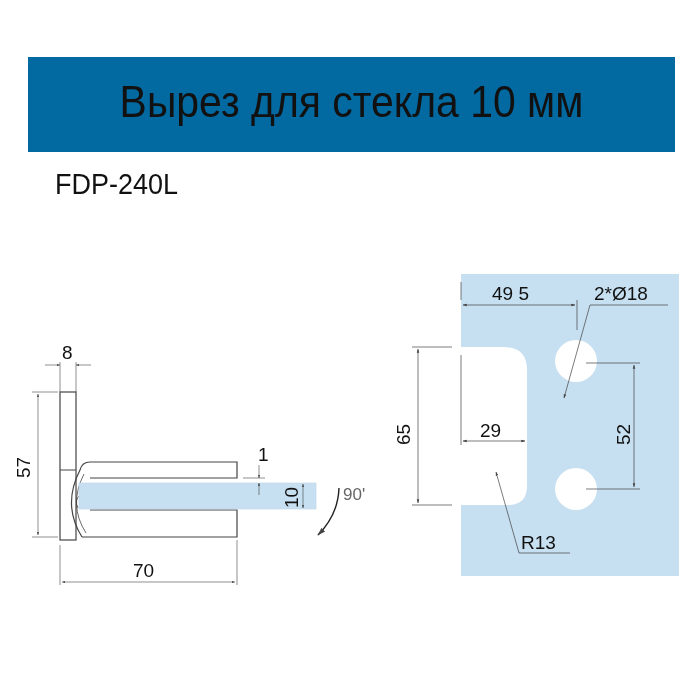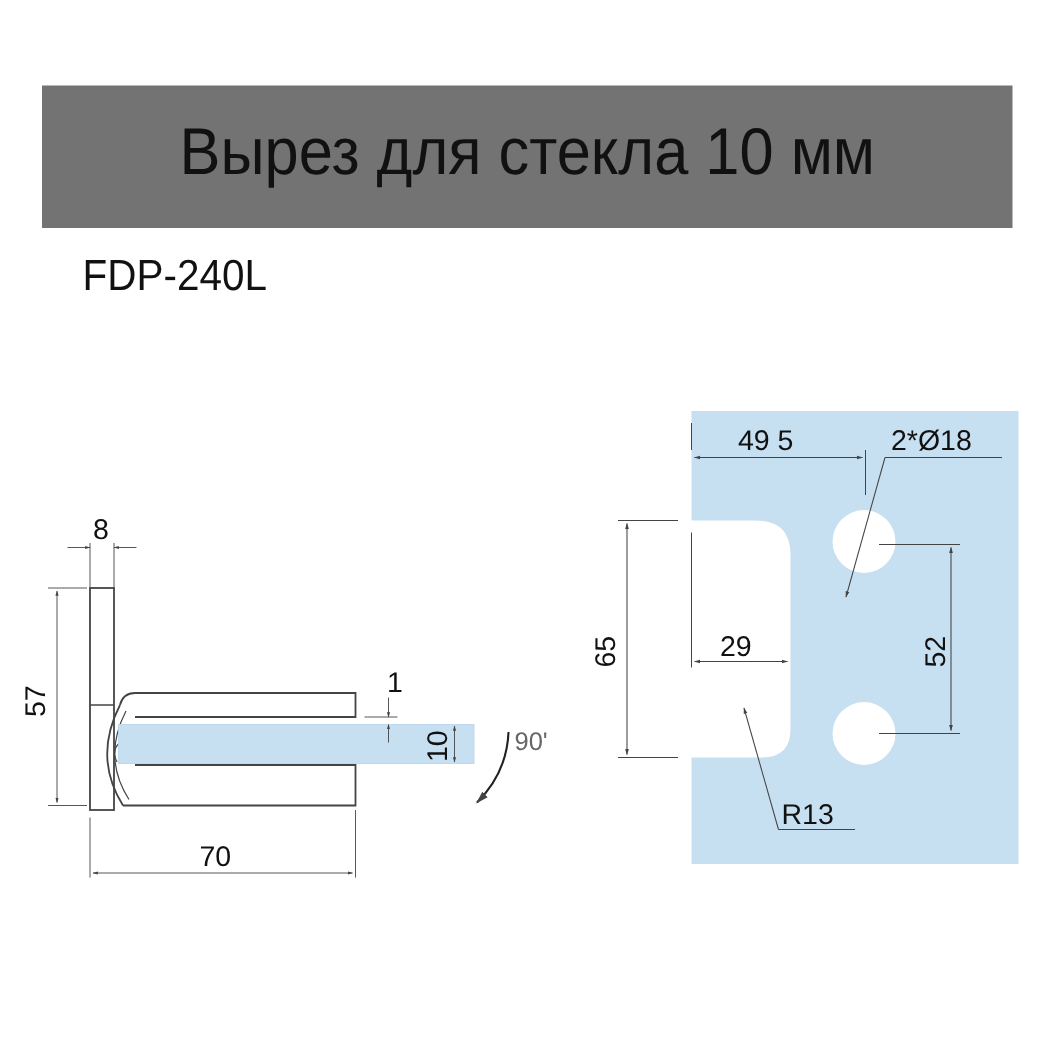--- a/index.html
+++ b/index.html
@@ -1,17 +1,17 @@
 <!DOCTYPE html>
 <html><head>
   <meta charset="utf-8">
   <style>
     html, body { margin: 0; padding: 0; background: #ffffff; }
     body { width: 700px; height: 700px; position: relative; overflow: hidden; font-family: "Liberation Sans", sans-serif; }
-    .banner { position: absolute; left: 28px; top: 57px; width: 647px; height: 95px; background: #737373; }
+    .banner { position: absolute; left: 28px; top: 57px; width: 647px; height: 95px; background: #0369a1; }
     .banner-title { position: absolute; left: 0; right: 0; top: 20px; text-align: center; font-family: "Liberation Sans", sans-serif; font-size: 44px; color: #111; letter-spacing: 0px; transform: scaleX(0.93); }
     .model { position: absolute; left: 55px; top: 168px; font-family: "Liberation Sans", sans-serif; font-size: 29px; color: #111; transform: scaleX(0.93); transform-origin: left; }
     svg.drawing { position: absolute; left: 0; top: 0; }
     .dim-text { font-family: "Liberation Sans", sans-serif; fill: #111; }
   </style>
 </head>
 <body>
 
 <div class="banner">
   <div class="banner-title">Вырез для стекла 10 мм</div>

